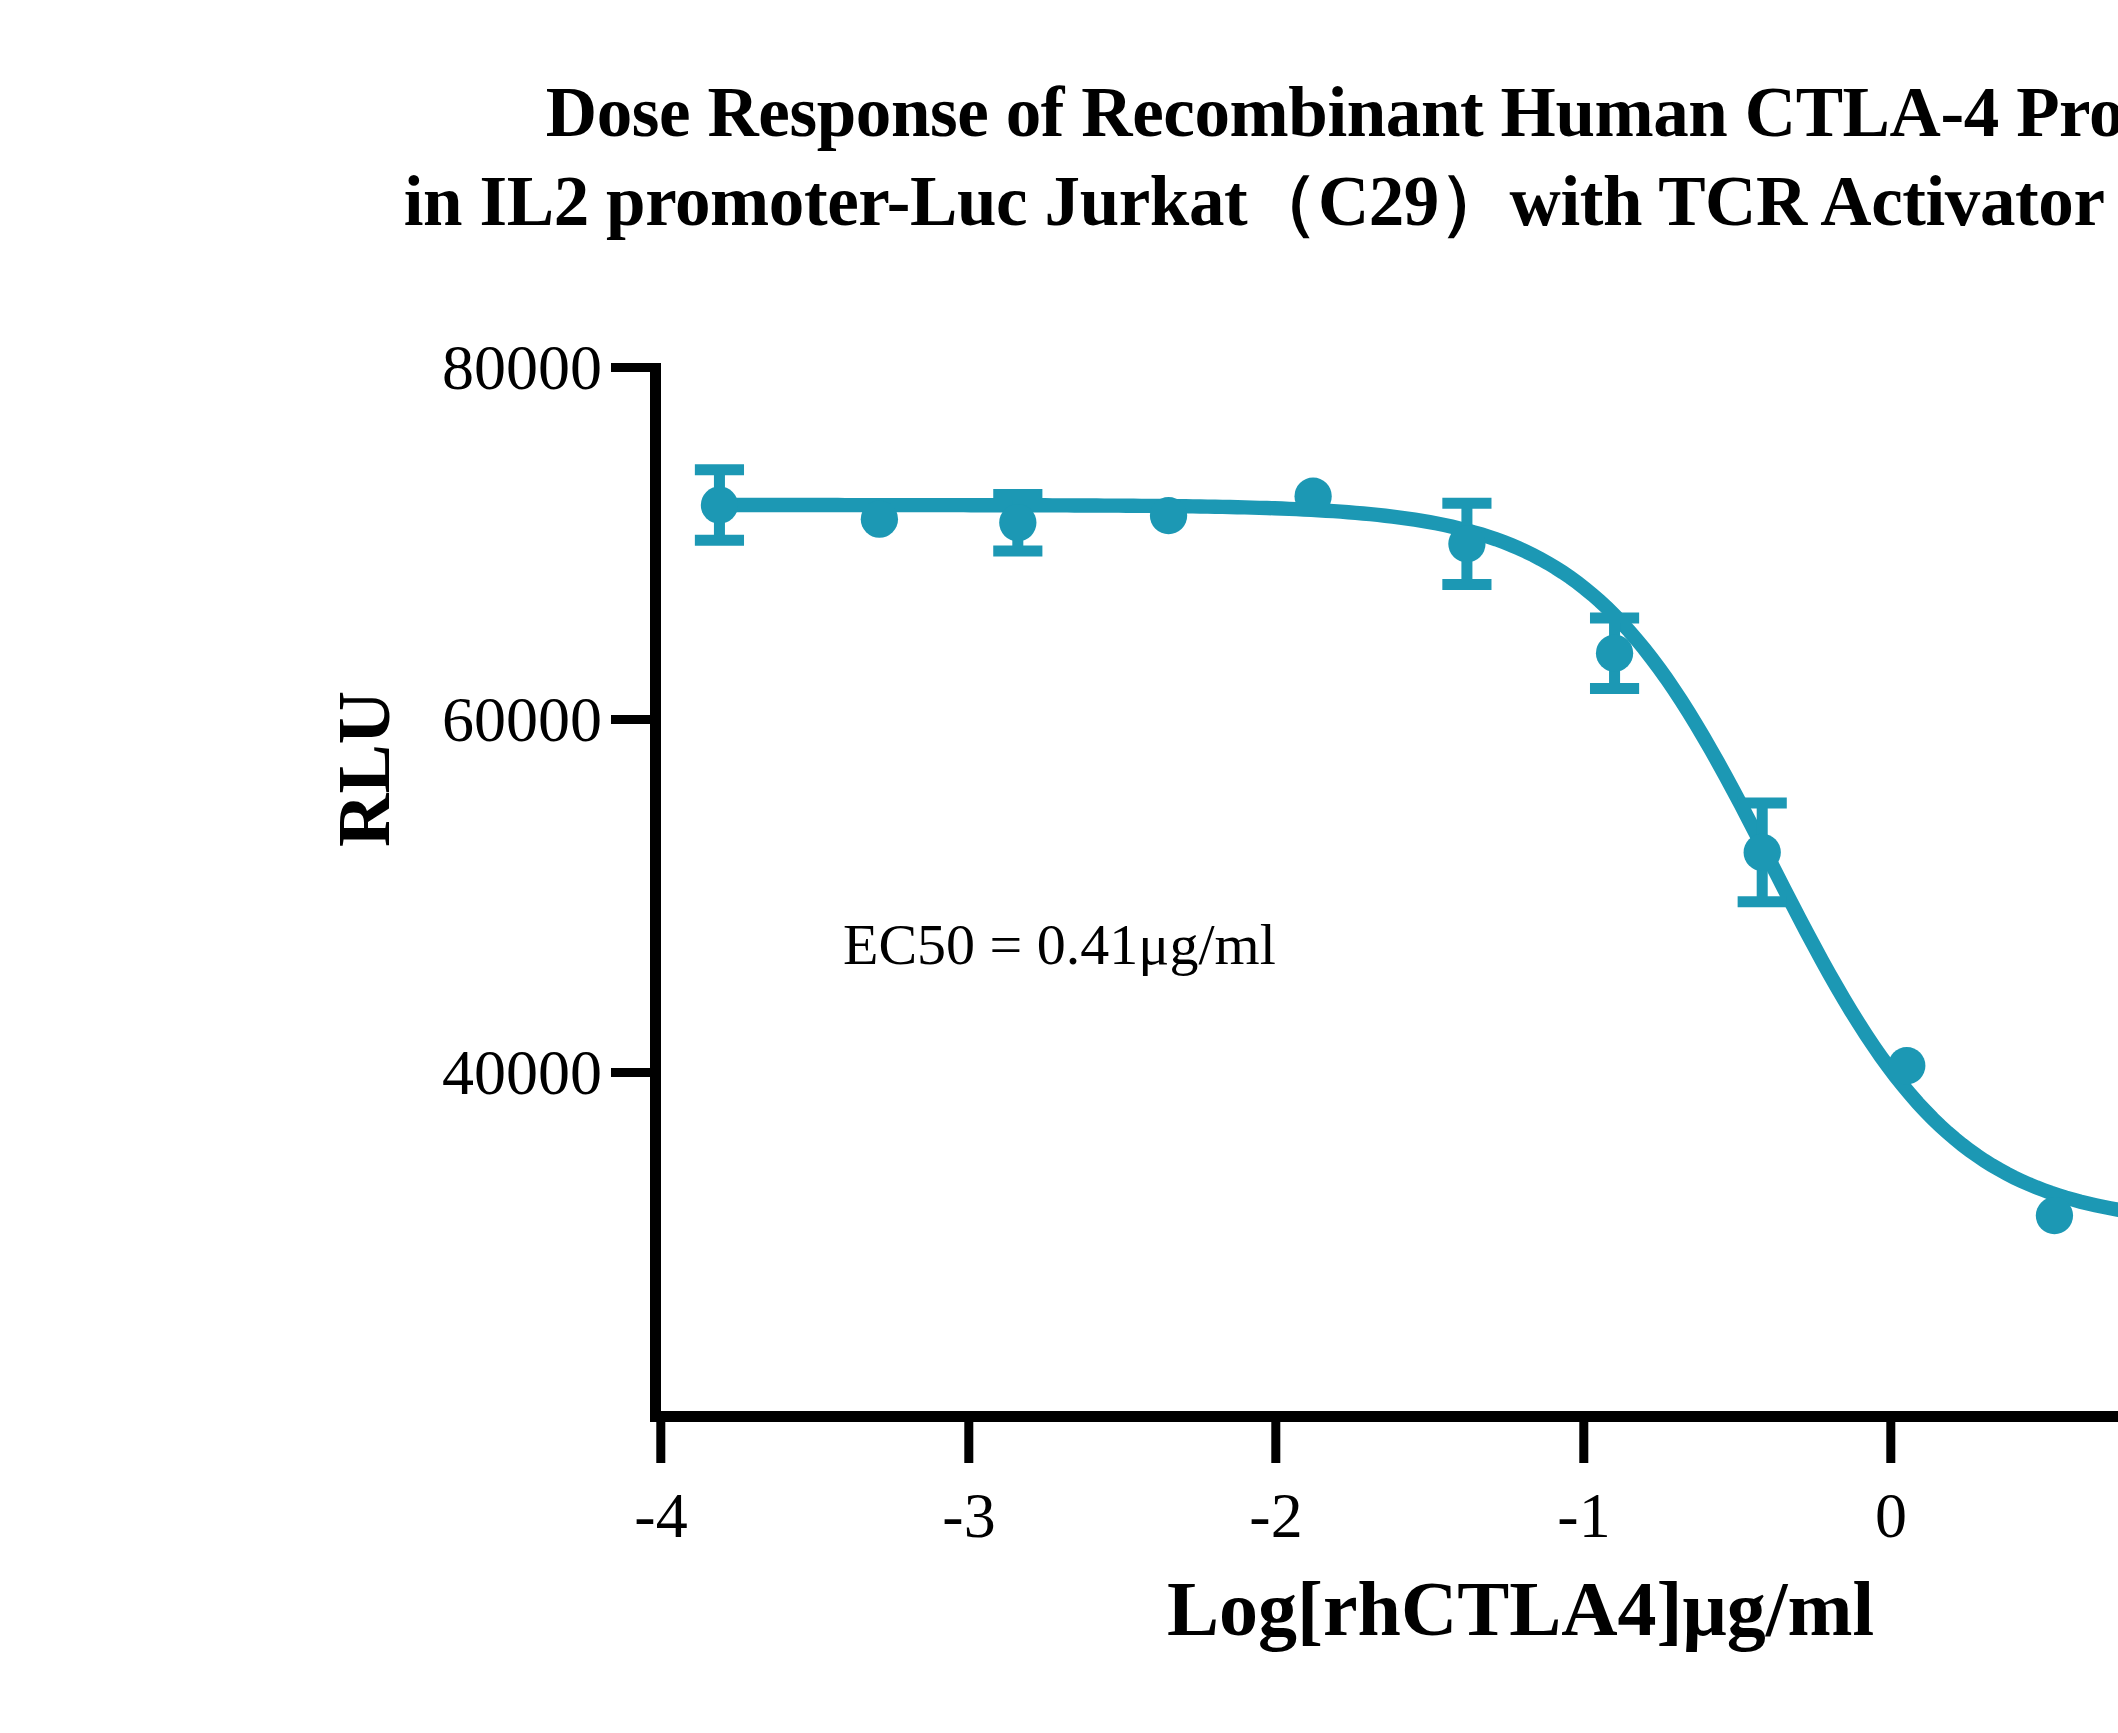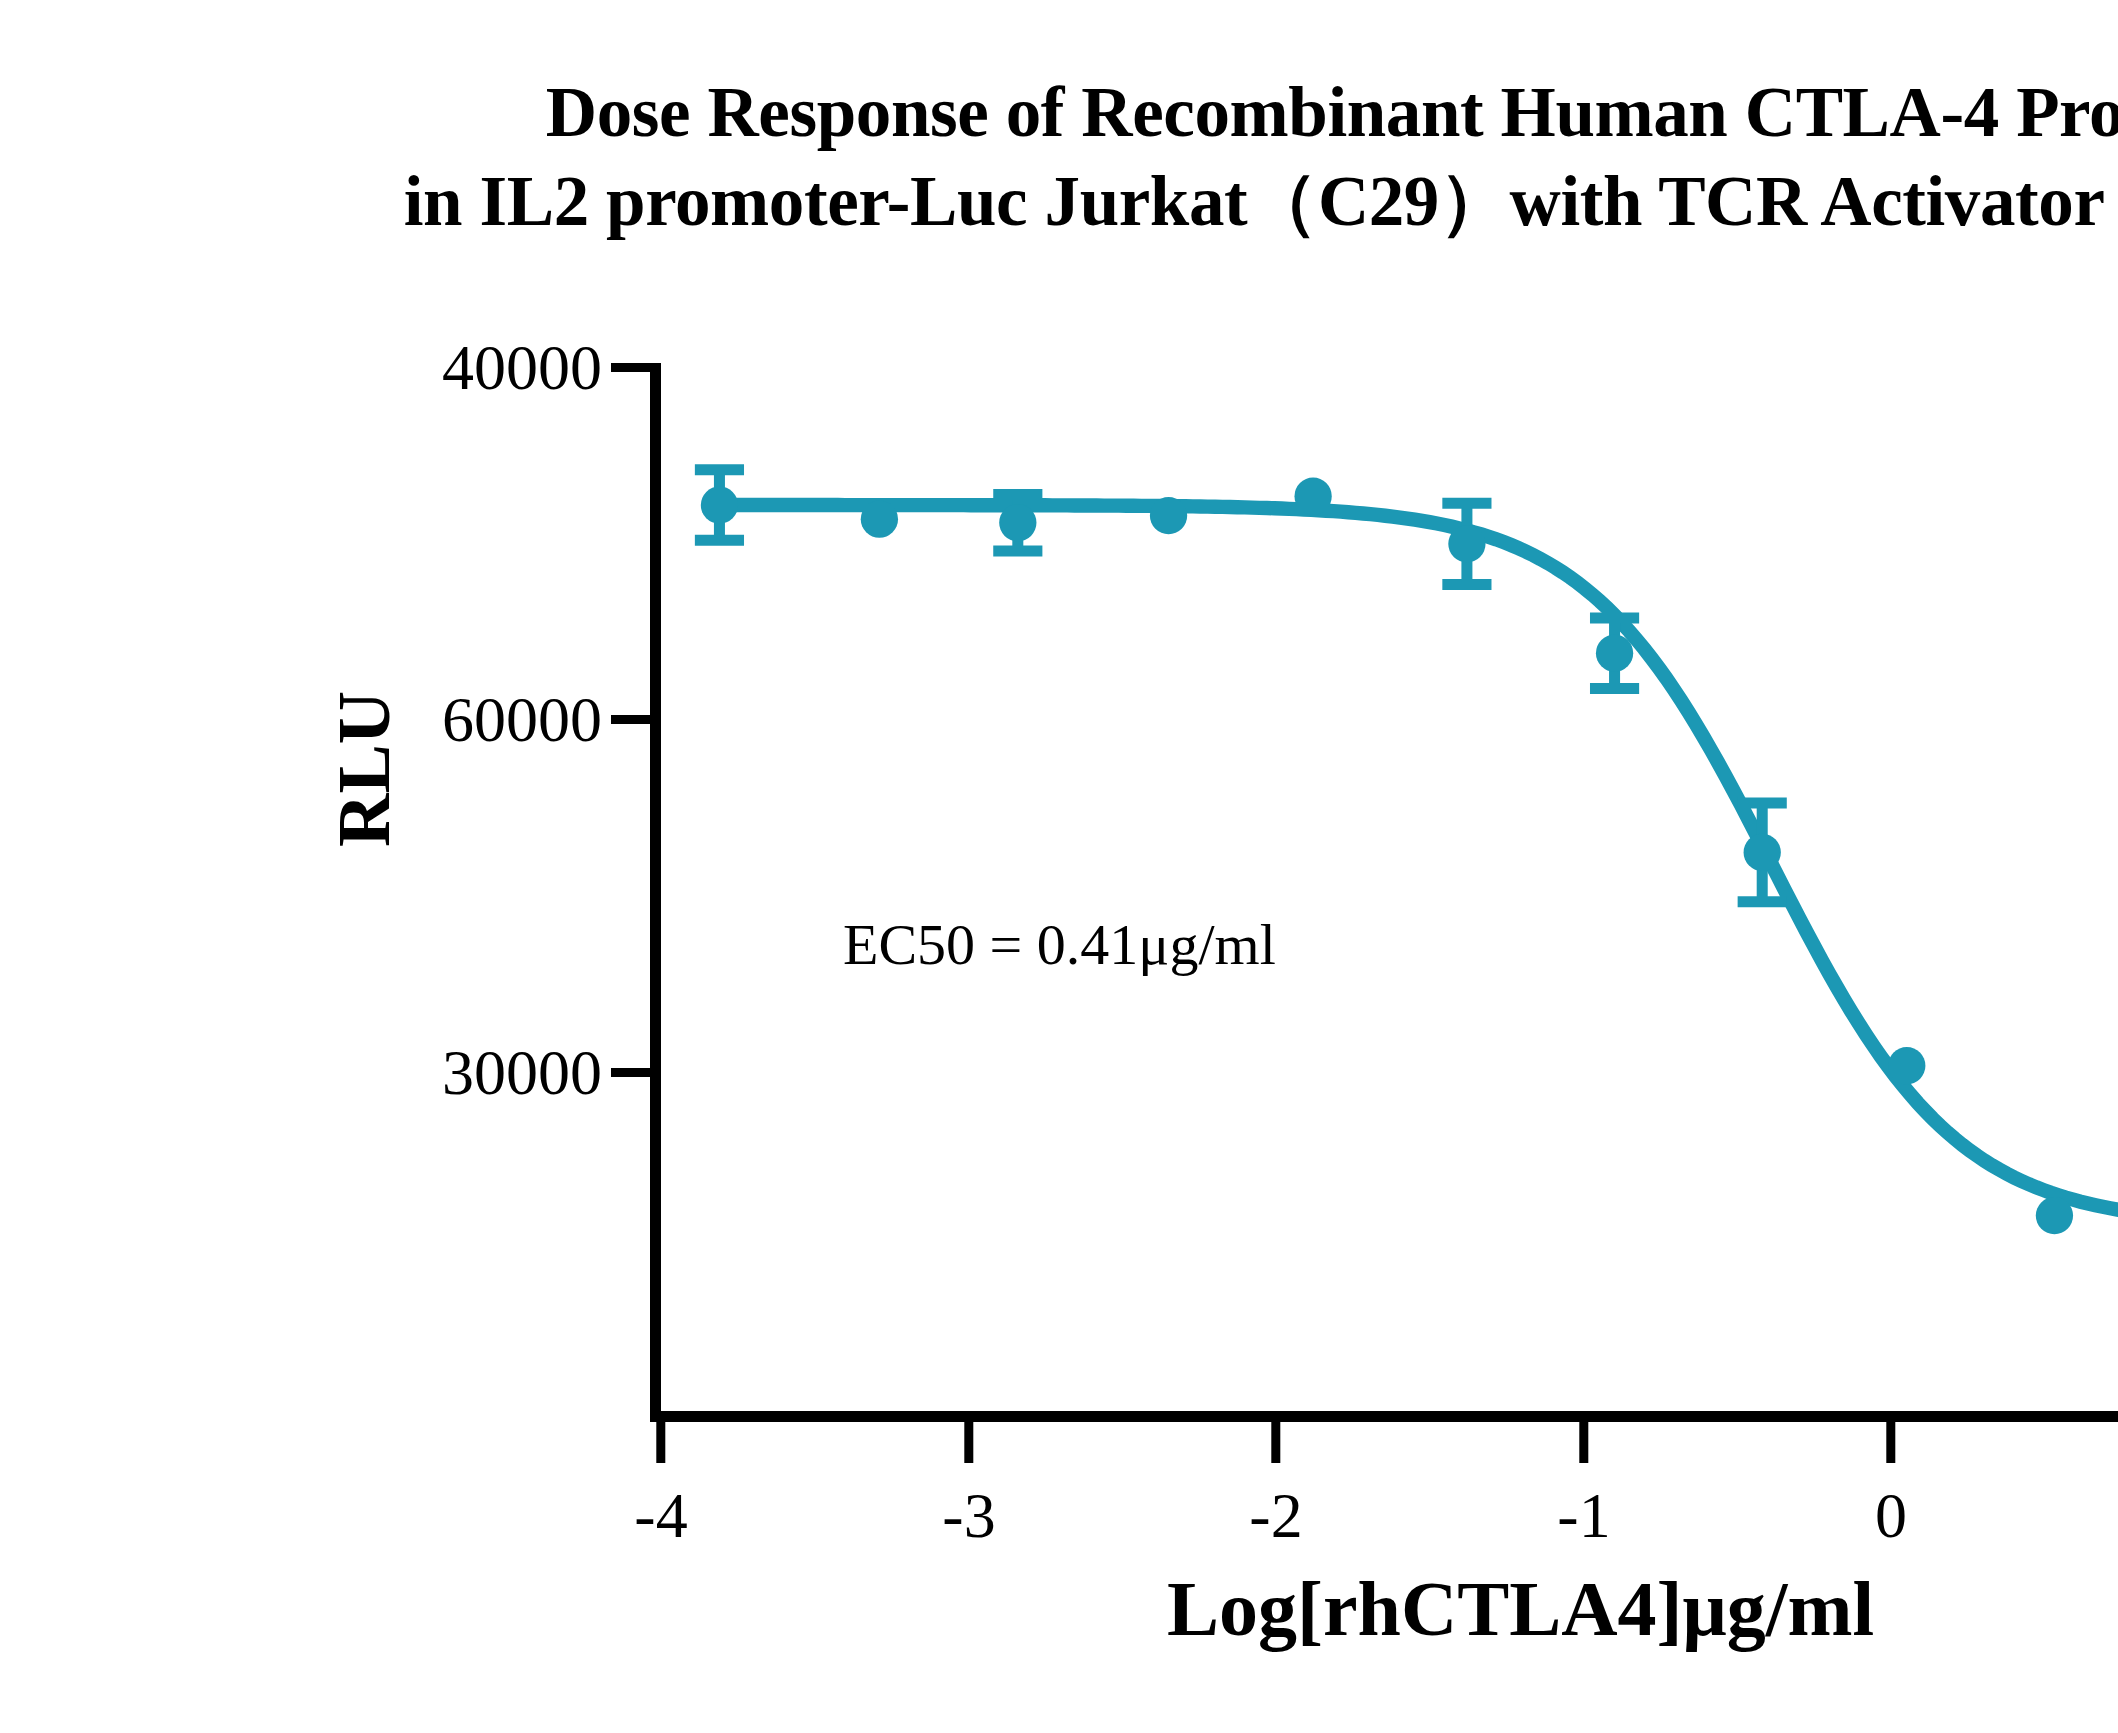--- a/index.html
+++ b/index.html
@@ -54,25 +54,25 @@
 
   <div id="x-axis-title">Log[rhCTLA4]μg/ml</div>
 
   <div id="ec50-annotation">EC50 = 0.41μg/ml</div>
 
   <div id="plot-area">
     <div id="y-axis-spine"></div>
     <div id="x-axis-spine"></div>
     <div id="y-ticks">
         <div class="y-tick" style="top: -2.1px;"></div>
-        <div class="y-tick-label" style="top: 2.5px;">40000</div>
+        <div class="y-tick-label" style="top: 2.5px;">80000</div>
         <div class="y-tick" style="top: 350px;"></div>
         <div class="y-tick-label" style="top: 355px; margin-left: 40px;">60000</div>
         <div class="y-tick" style="top: 703px;"></div>
-        <div class="y-tick-label" style="top: 708px;">30000</div>
+        <div class="y-tick-label" style="top: 708px;">40000</div>
       </div>
     <div id="x-ticks">
         <div class="x-tick" style="left: 0px;"></div>
         <div class="x-tick-label" style="left: 0px;">-4</div>
         <div class="x-tick" style="left: 308px;"></div>
         <div class="x-tick-label" style="left: 308px;">-3</div>
         <div class="x-tick" style="left: 615px;"></div>
         <div class="x-tick-label" style="left: 615px;">-2</div>
         <div class="x-tick" style="left: 923px;"></div>
         <div class="x-tick-label" style="left: 923px;">-1</div>

